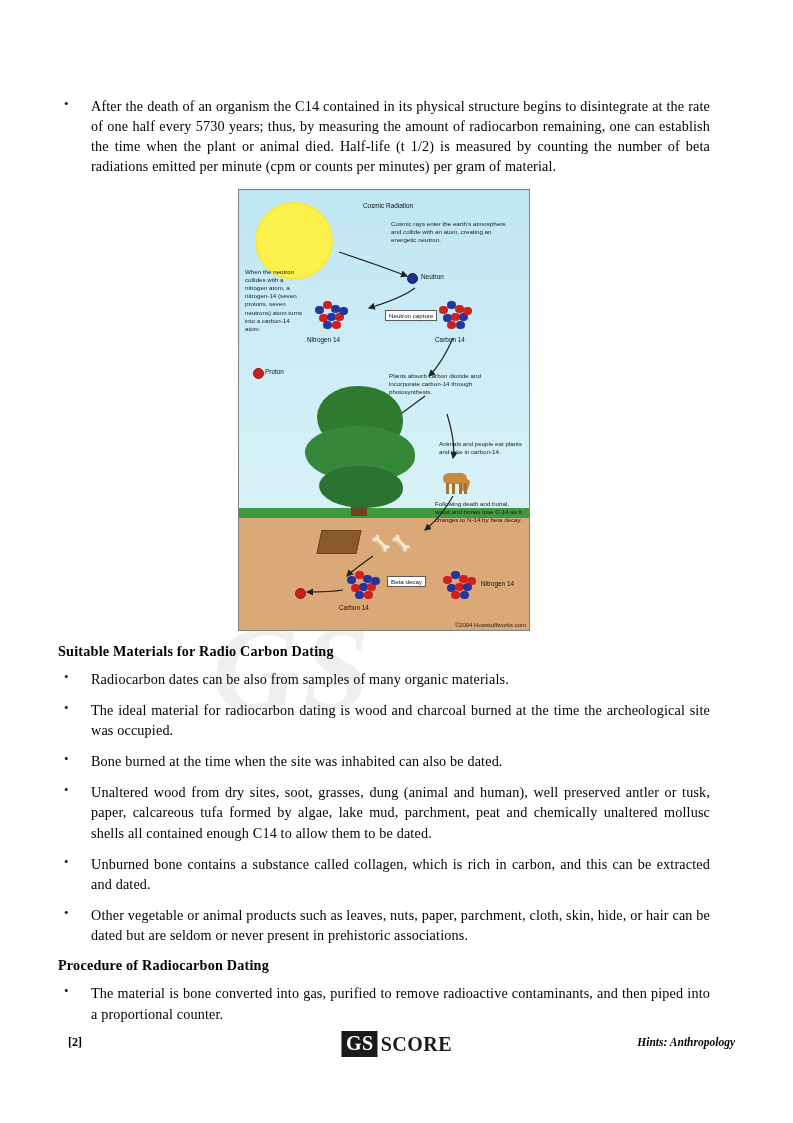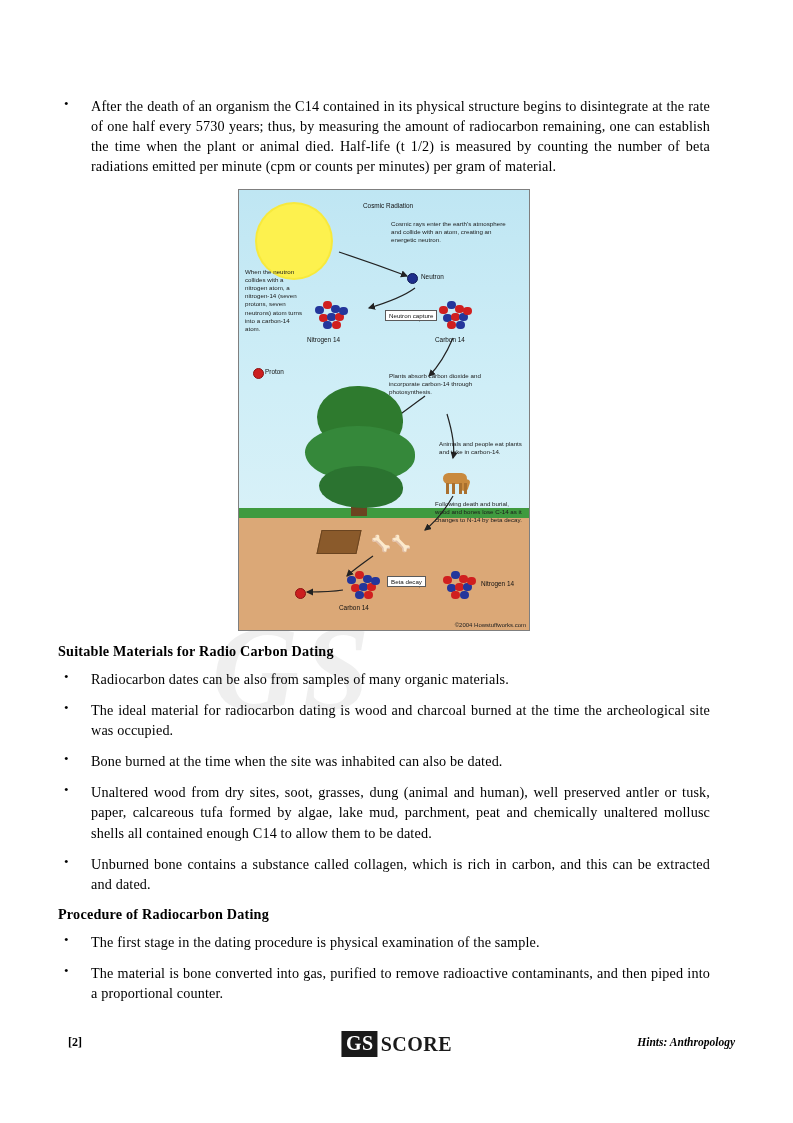--- a/index.html
+++ b/index.html
@@ -389,25 +389,25 @@
       </div>
     </div>
 
     <h3 class="section">Suitable Materials for Radio Carbon Dating</h3>
     <ul class="bullets tight">
       <li><span>Radiocarbon dates can be also from samples of many organic materials.</span></li>
       <li><span>The ideal material for radiocarbon dating is </span><b>wood and charcoal</b><span> burned at the time the archeological site was occupied.</span></li>
       <li><span>Bone burned at the time when the site was inhabited can also be dated.</span></li>
       <li><span>Unaltered wood from dry sites, soot, grasses, dung (animal and human), well preserved antler or tusk, paper, calcareous tufa formed by algae, lake mud, parchment, peat and chemically unaltered mollusc shells all contained enough C14 to allow them to be dated.</span></li>
       <li><span>Unburned bone contains a substance called collagen, which is rich in carbon, and this can be extracted and dated.</span></li>
+      <li><span>Other vegetable or animal products such as leaves, nuts, paper, parchment, cloth, skin, hide, or hair can be dated but are seldom or never present in prehistoric associations.</span></li>
     </ul>
 
     <h3 class="section">Procedure of Radiocarbon Dating</h3>
     <ul class="bullets tight">
-      <li><span>The first stage in the dating procedure is physical examination of the sample.</span></li>
       <li><span>The material is bone </span><b>converted into gas,</b><span> purified to remove radioactive contaminants, and then piped into a proportional counter.</span></li>
     </ul>
 
   </div>
 
   <div class="footer">
     <div class="pagenum">[2]</div>
     <div class="logo">
       <span class="gs">GS</span>
       <span class="score">SCORE</span>

